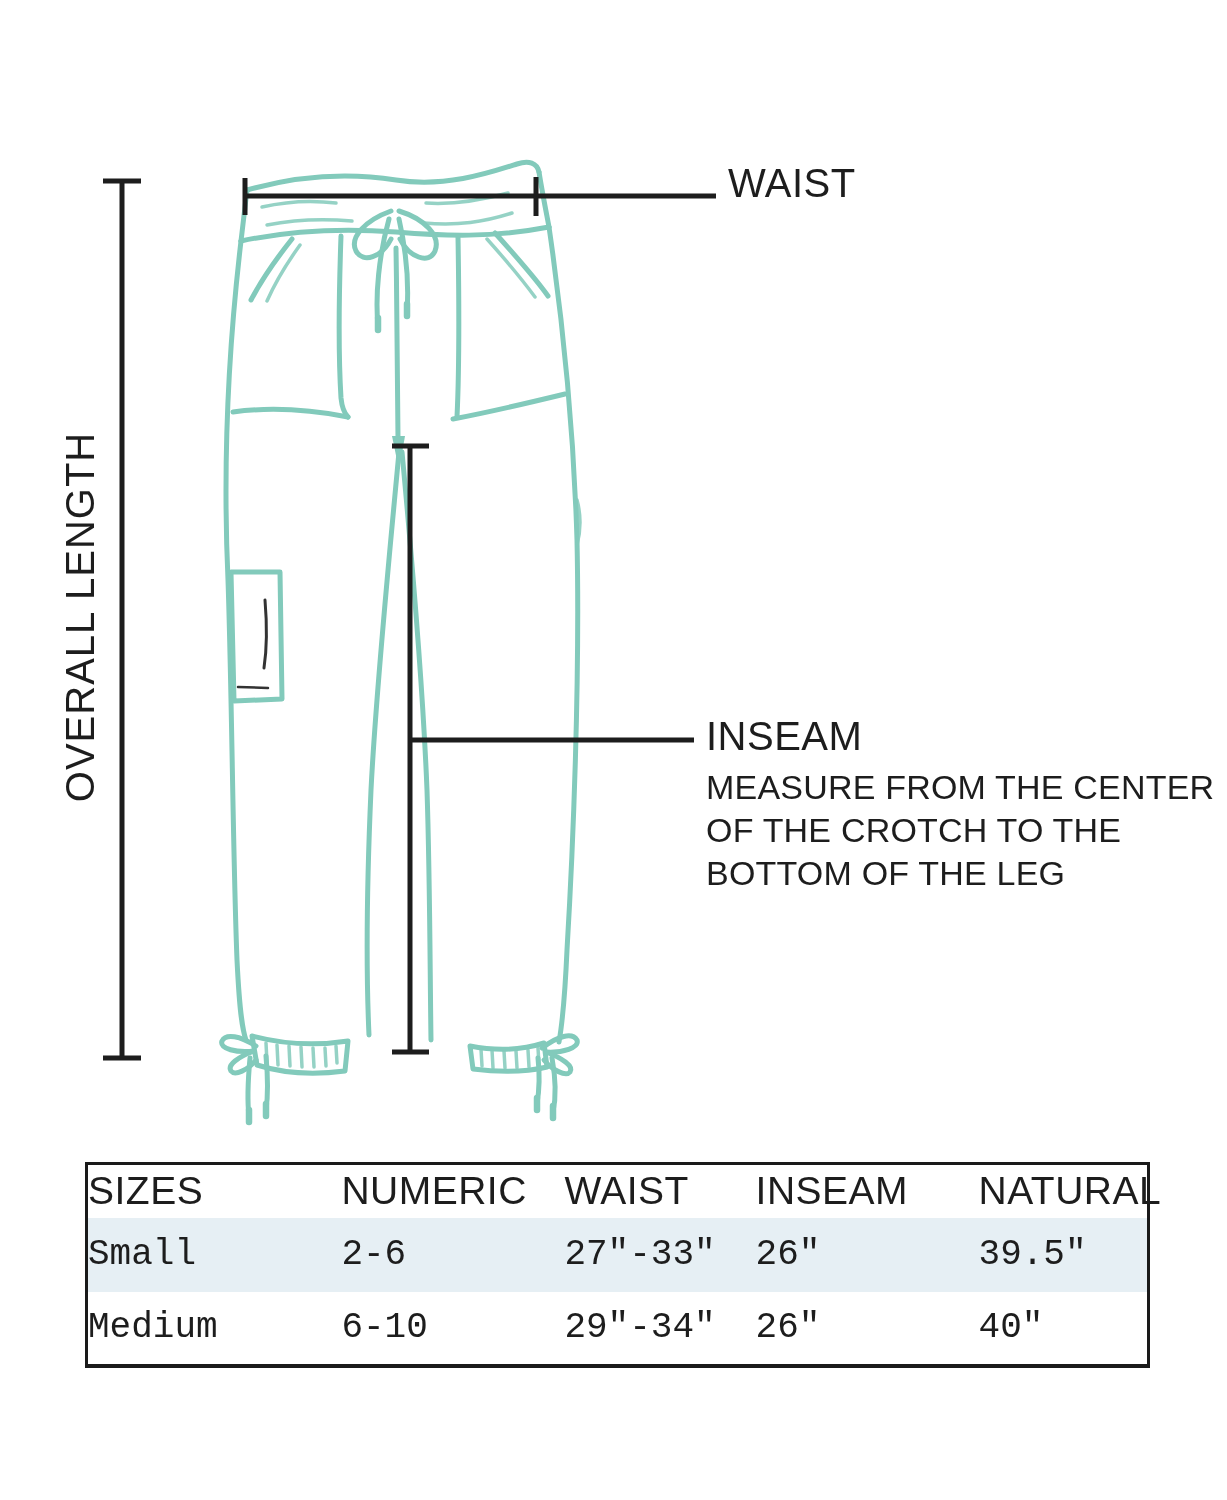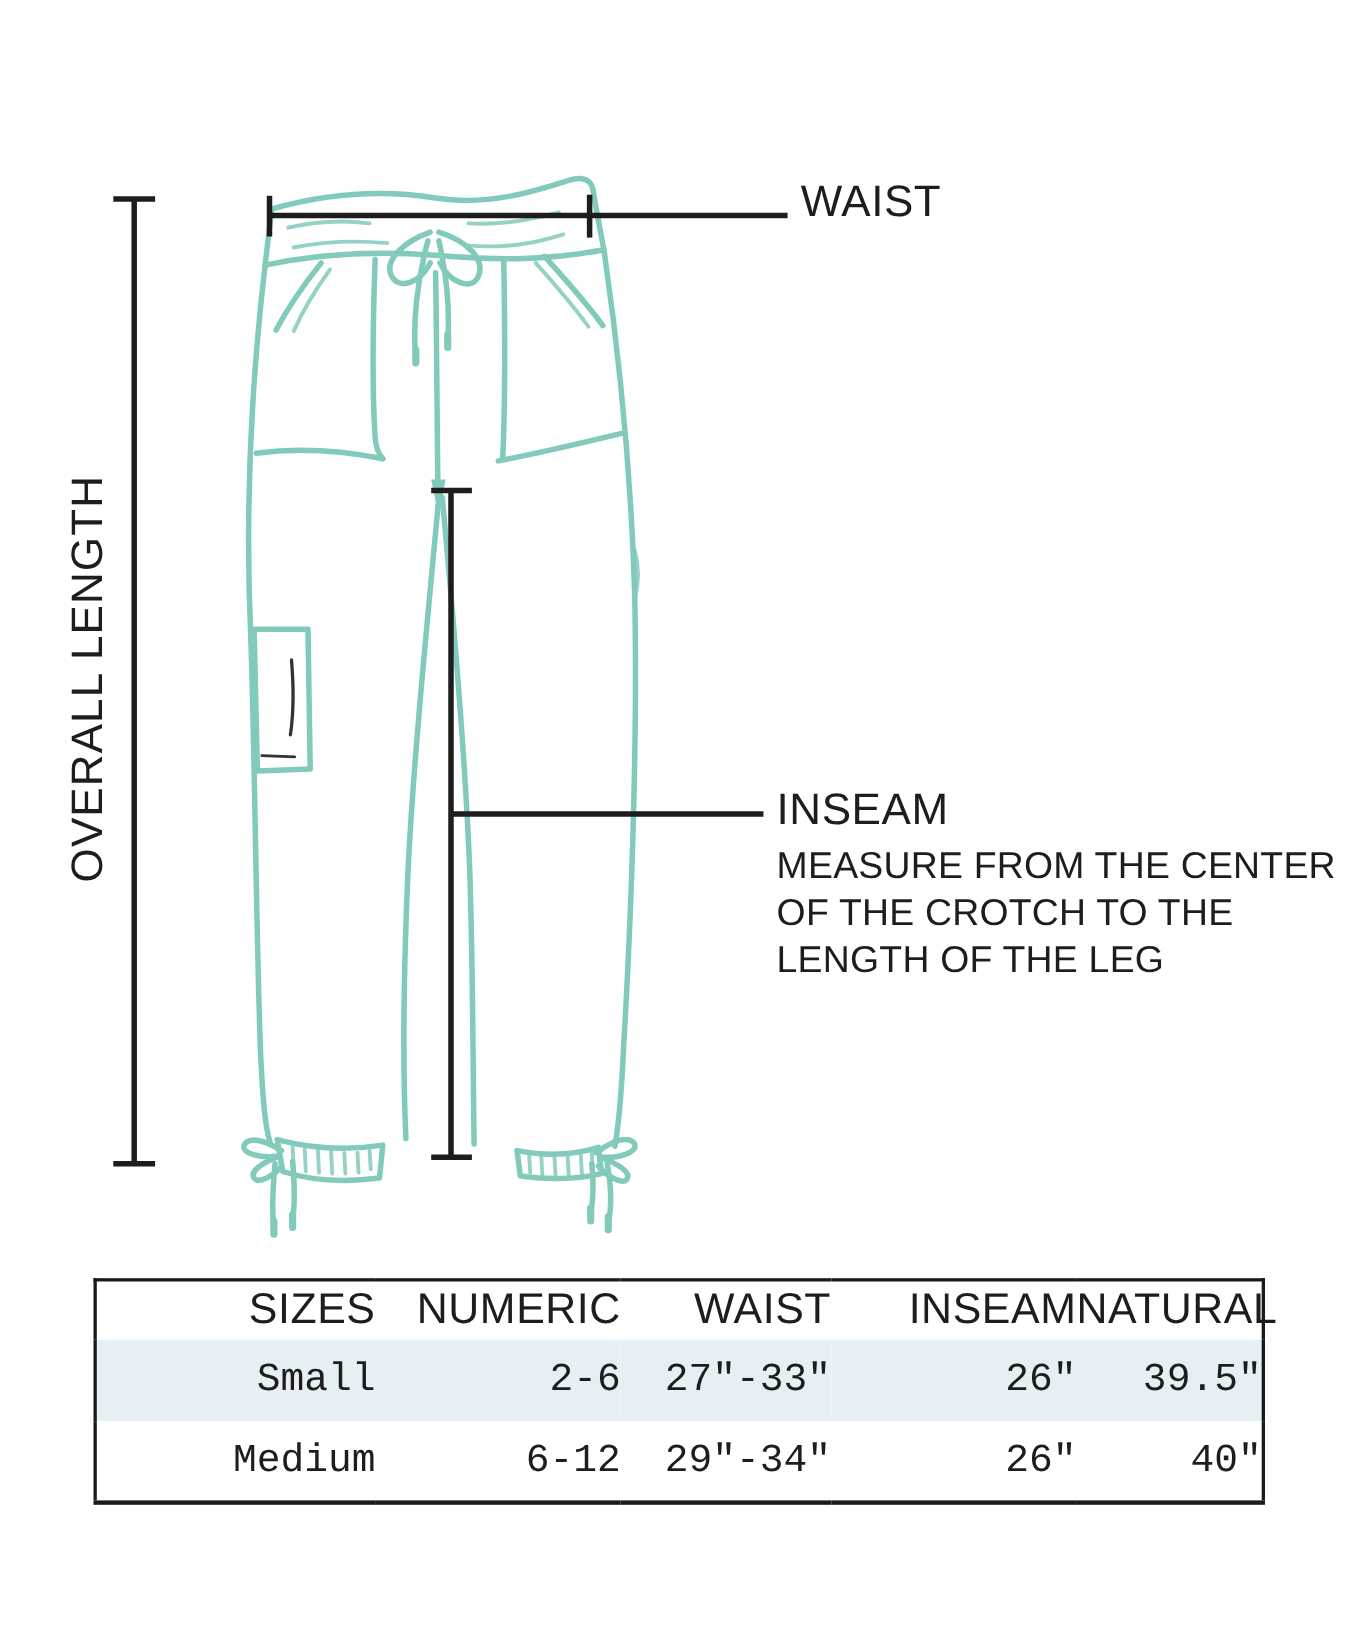--- a/index.html
+++ b/index.html
@@ -35,21 +35,21 @@
   .annot { position: absolute; }
   .annot-title { font-size: 40px; letter-spacing: .5px; line-height: 46px; }
   .annot-desc  { font-size: 34px; line-height: 43px; margin-top: 7px; white-space: pre-line; letter-spacing: .2px; }
   .annot-waist  { left: 728px; top: 160px; }
   .annot-inseam { left: 706px; top: 713px; }
 
   table.size-table {
     position: absolute; left: 85px; top: 1162px;
     width: 1065px; height: 206px;
     border-collapse: collapse; table-layout: fixed;
-    text-align: right;
+    text-align: left;
     border: 3px solid var(--table-border);
     border-bottom-width: 4px;
   }
   .size-table th {
     font-size: 39px; font-weight: normal; letter-spacing: .5px;
     height: 54px; vertical-align: middle; padding: 0;
   }
   .size-table td {
     font-size: 36px; height: 50px; vertical-align: middle; padding: 0; font-family: Liberation Mono, monospace;
   }
@@ -172,21 +172,21 @@
   <div class="overall-label">OVERALL LENGTH</div>
 
   <div class="annot annot-waist">
     <div class="annot-title">WAIST</div>
   </div>
 
   <div class="annot annot-inseam">
     <div class="annot-title">INSEAM</div>
     <div class="annot-desc">MEASURE FROM THE CENTER
 OF THE CROTCH TO THE
-LENGTH OF THE LEG</div>
+BOTTOM OF THE LEG</div>
   </div>
 
   <table class="size-table">
     <colgroup>
       <col style="width:24%">
         <col style="width:21%">
         <col style="width:18%">
         <col style="width:21%">
         <col style="width:16%">
     </colgroup>
@@ -202,20 +202,20 @@
     <tbody>
       <tr class="alt">
         <td>Small</td>
         <td>2-6</td>
         <td>27"-33"</td>
         <td>26"</td>
         <td>39.5"</td>
       </tr>
       <tr>
         <td>Medium</td>
-        <td>6-12</td>
+        <td>6-10</td>
         <td>29"-34"</td>
         <td>26"</td>
         <td>40"</td>
       </tr>
     </tbody>
   </table>
 </div>
 
 </body></html>

